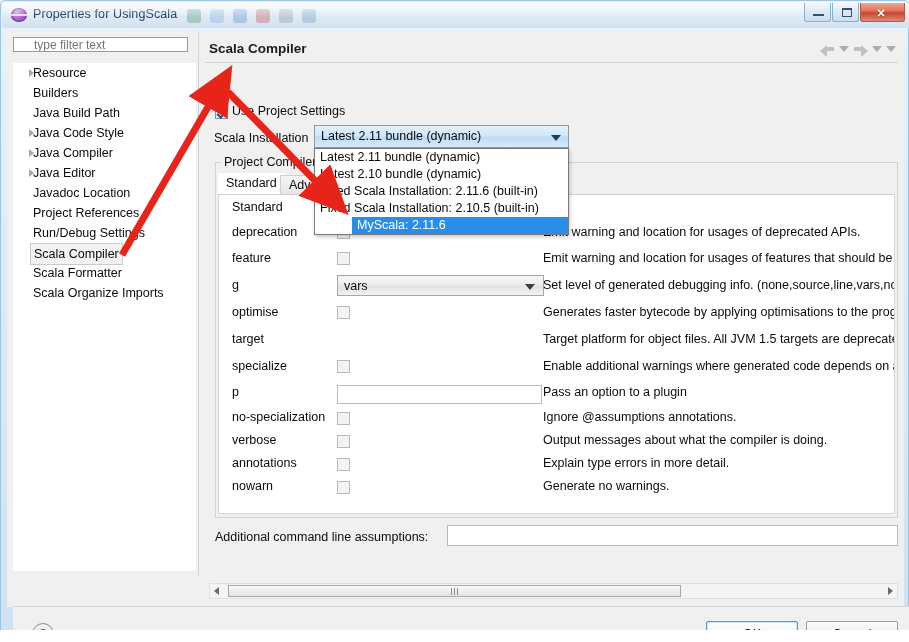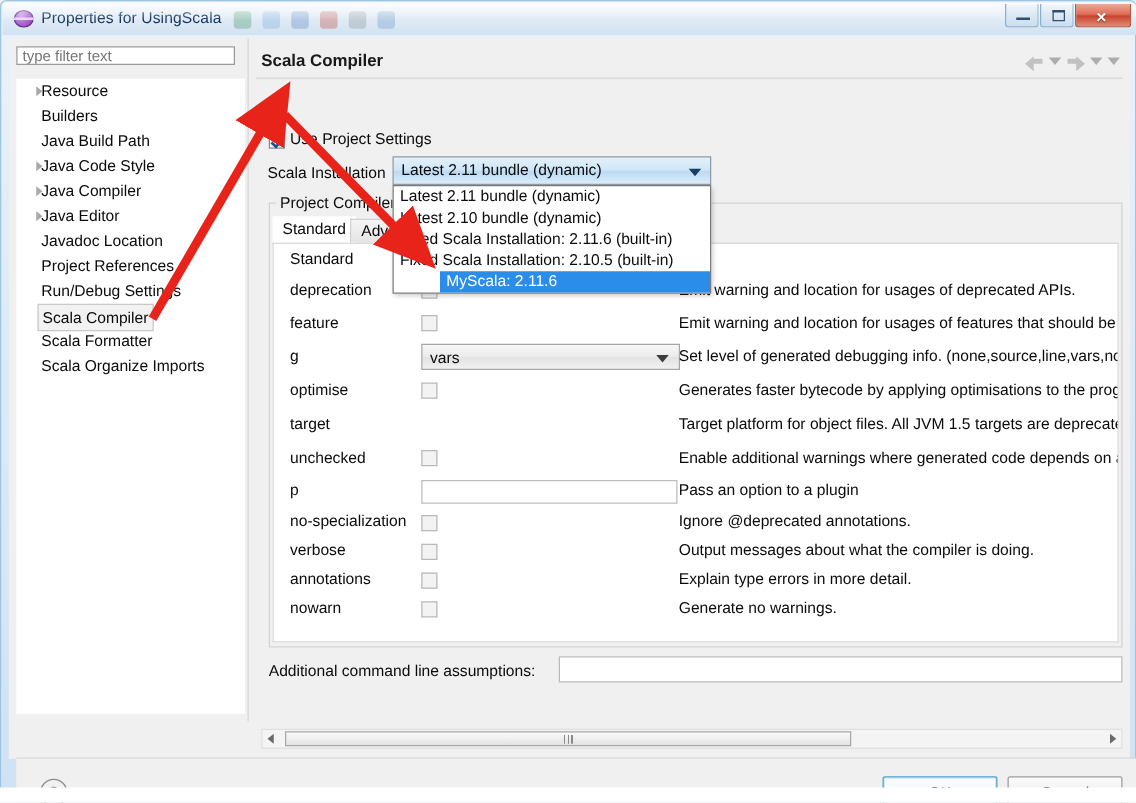--- a/index.html
+++ b/index.html
@@ -135,21 +135,21 @@
   
   .filter-input {
     position:absolute; left: 6px; top: 6px;
     width: 175px; height: 15px;
     box-sizing: border-box;
     border: 1px solid #9a9a9a;
     background: #ffffff;
     font-family:"Liberation Sans", sans-serif;
     font-size: 12px;
     color: #14532d;
-    padding: 0 4px;
+    padding: 0 20px;
     outline: none;
   }
   .tree {
     position:absolute; left: 6px; top: 32px;
     width: 183px; height: 508px;
     background: #ffffff;
     overflow: hidden;
   }
   .tree-item {
     position: relative;
@@ -663,37 +663,37 @@
           <span class="opt-ctl"><span class="opt-chk"></span></span>
           <span class="opt-desc">Generates faster bytecode by applying optimisations to the program</span>
         </div>
 
         <div class="opt-row" style="height:28px;">
           <span class="opt-name" style="line-height:28px;">target</span>
           <span class="opt-desc" style="line-height:28px;">Target platform for object files. All JVM 1.5 targets are deprecated.</span>
         </div>
 
         <div class="opt-row">
-          <span class="opt-name">unchecked</span>
+          <span class="opt-name">specialize</span>
           <span class="opt-ctl"><span class="opt-chk"></span></span>
           <span class="opt-desc">Enable additional warnings where generated code depends on assumptions.</span>
         </div>
 
         <div class="opt-row" style="height:27px;">
           <span class="opt-name" style="line-height:27px;">p</span>
           <span class="opt-ctl" style="top:5px;">
             <input class="opt-text" type="text" style="">
           </span>
           <span class="opt-desc" style="line-height:27px;">Pass an option to a plugin</span>
         </div>
 
         <div class="opt-row" style="height:23px;">
           <span class="opt-name" style="line-height:23px;">no-specialization</span>
           <span class="opt-ctl" style="top:5px;"><span class="opt-chk"></span></span>
-          <span class="opt-desc" style="line-height:23px;">Ignore @deprecated annotations.</span>
+          <span class="opt-desc" style="line-height:23px;">Ignore @assumptions annotations.</span>
         </div>
 
         <div class="opt-row" style="height:23px;">
           <span class="opt-name" style="line-height:23px;">verbose</span>
           <span class="opt-ctl" style="top:5px;"><span class="opt-chk"></span></span>
           <span class="opt-desc" style="line-height:23px;">Output messages about what the compiler is doing.</span>
         </div>
 
         <div class="opt-row" style="height:23px;">
           <span class="opt-name" style="line-height:23px;">annotations</span>

